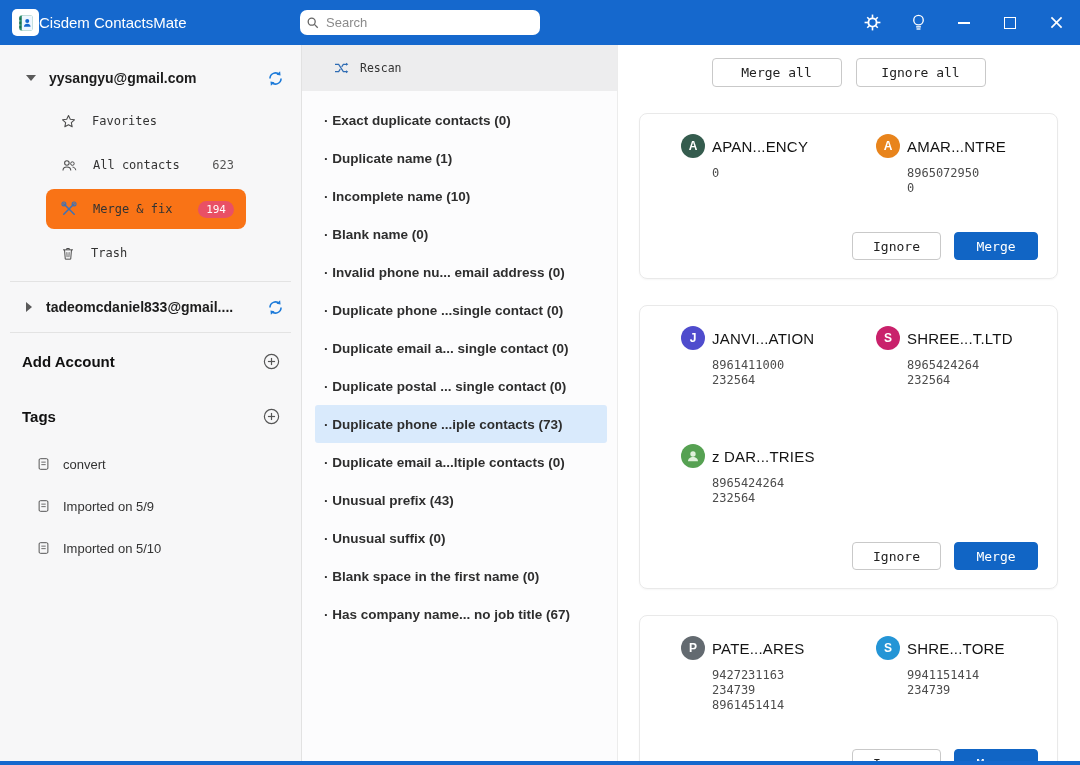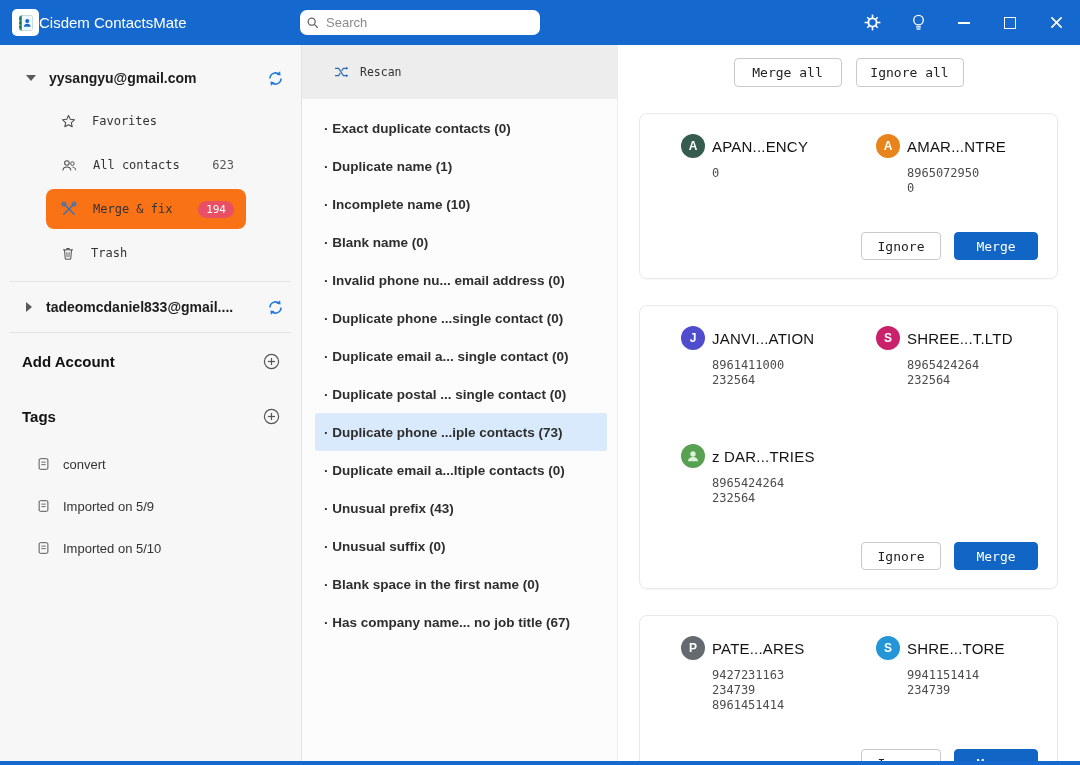--- a/index.html
+++ b/index.html
@@ -48,35 +48,35 @@
     padding:2px 8px;border-radius:9px;}
   .divider{height:1px;background:#e3e3e3;margin:6px 10px;}
   .plain-row{display:flex;align-items:center;padding:13px 20px 13px 22px;}
   .plain-label{font-weight:bold;font-size:15px;color:#111;flex:1;}
   .tag-list{padding:4px 0;}
   .tag-item{display:flex;align-items:center;height:42px;padding-left:36px;cursor:pointer;}
   .tag-item .ti-icon{display:flex;margin-right:12px;}
   .ti-label{font-size:13px;color:#333;}
 
   
-  .rescan-row{height:54px;background:#ededee;display:flex;align-items:center;padding-left:30px;gap:10px;cursor:pointer;}
+  .rescan-row{height:46px;background:#ededee;display:flex;align-items:center;padding-left:30px;gap:10px;cursor:pointer;}
   .rescan-label{font-family:"DejaVu Sans Mono",monospace;font-size:11.5px;color:#333;}
   .dup-list{padding:10px 10px 0 13px;}
   .dup-item{height:38px;display:flex;align-items:center;padding:0 6px 0 9px;font-weight:bold;
     font-size:13.5px;color:#2e2e2e;border-radius:3px;cursor:pointer;white-space:nowrap;}
   .dup-item.selected{background:#d9eafc;}
 
   
   .top-actions{display:flex;justify-content:center;gap:14px;}
   .btn{font-family:"DejaVu Sans Mono",monospace;font-size:13px;border-radius:4px;cursor:pointer;
     display:flex;align-items:center;justify-content:center;box-sizing:border-box;}
   .btn-outline{background:#fff;border:1px solid #c9c9c9;color:#222;}
   .btn-primary{background:#1165c5;border:1px solid #1165c5;color:#fff;}
-  .btn-wide{width:108px;height:29px;}
-  .btn-sm{width:80px;height:28px;}
+  .btn-wide{width:130px;height:29px;}
+  .btn-sm{width:89px;height:28px;}
   .btn-sm2{width:84px;height:28px;}
   .card{border:1px solid #e9e9e9;border-radius:8px;margin-top:26px;padding:20px 19px 18px 41px;
     box-shadow:0 1px 2px rgba(0,0,0,0.04);}
   .contacts-grid{display:grid;grid-template-columns:195px 195px;row-gap:56px;}
   .contact .head{display:flex;align-items:center;gap:7px;}
   .avatar{width:24px;height:24px;border-radius:50%;color:#fff;font-weight:bold;font-size:12px;
     display:flex;align-items:center;justify-content:center;flex:0 0 24px;}
   .cname{font-weight:normal;font-size:15px;color:#141414;letter-spacing:0.2px;white-space:nowrap;}
   .clines{margin:8px 0 0 31px;font-family:"DejaVu Sans Mono",monospace;font-size:12px;color:#4c4c4c;line-height:15px;}
   .card-actions{display:flex;justify-content:flex-end;gap:13px;margin-top:36px;}

